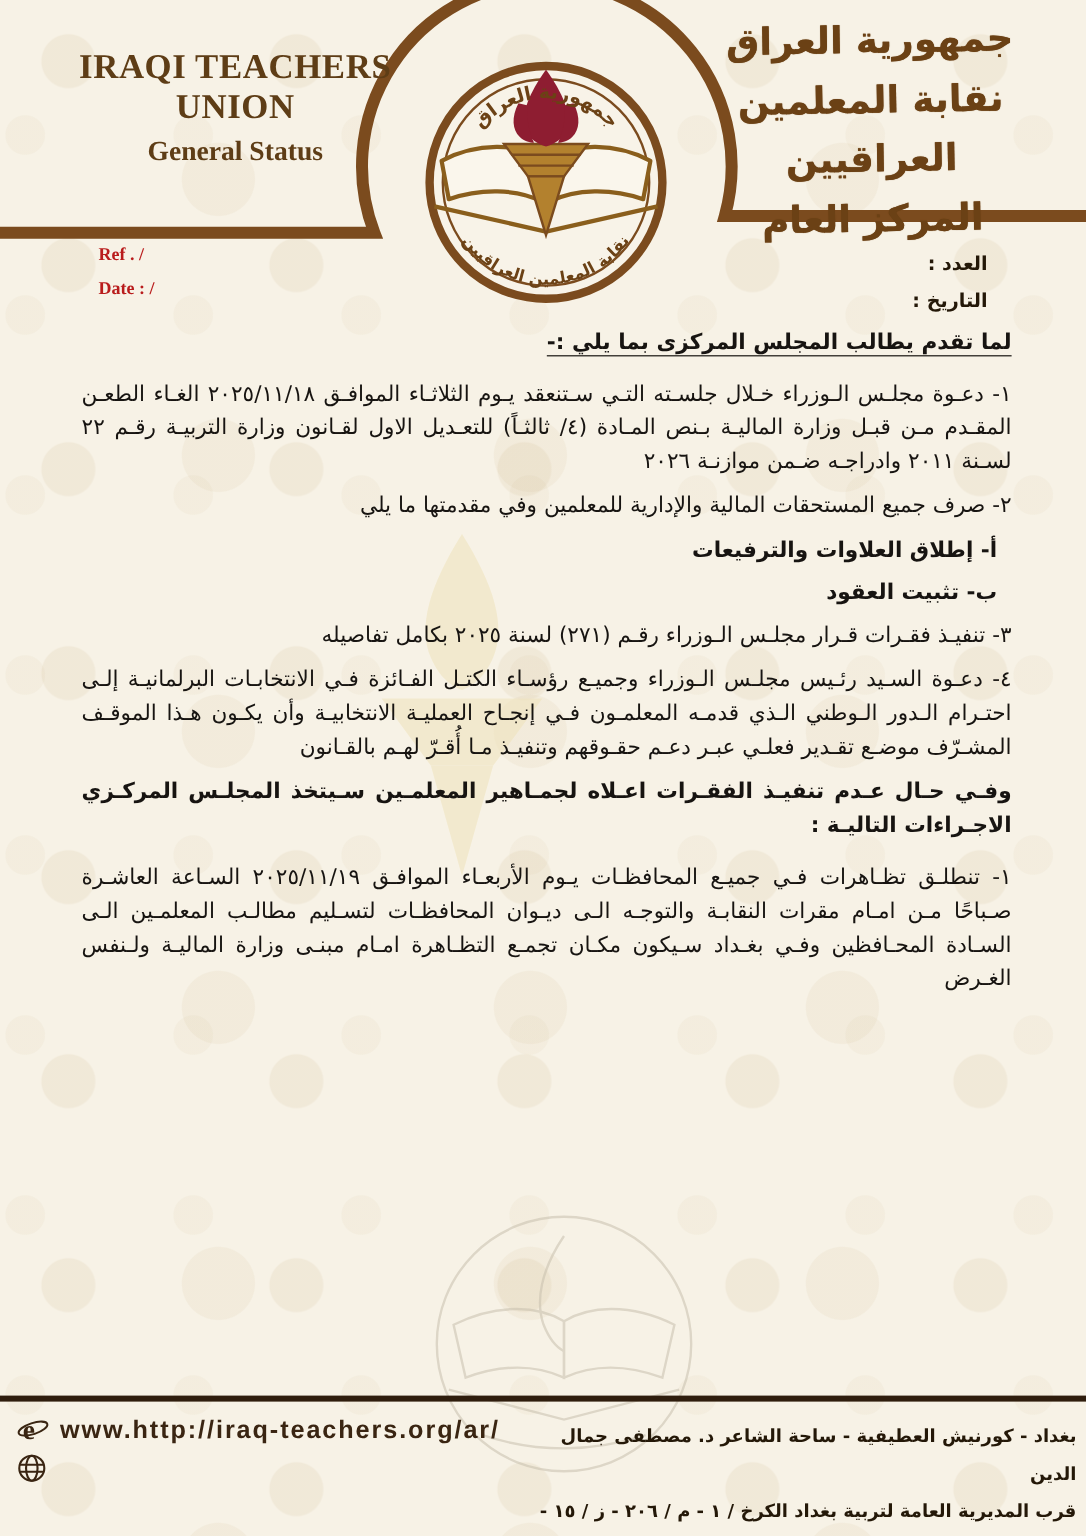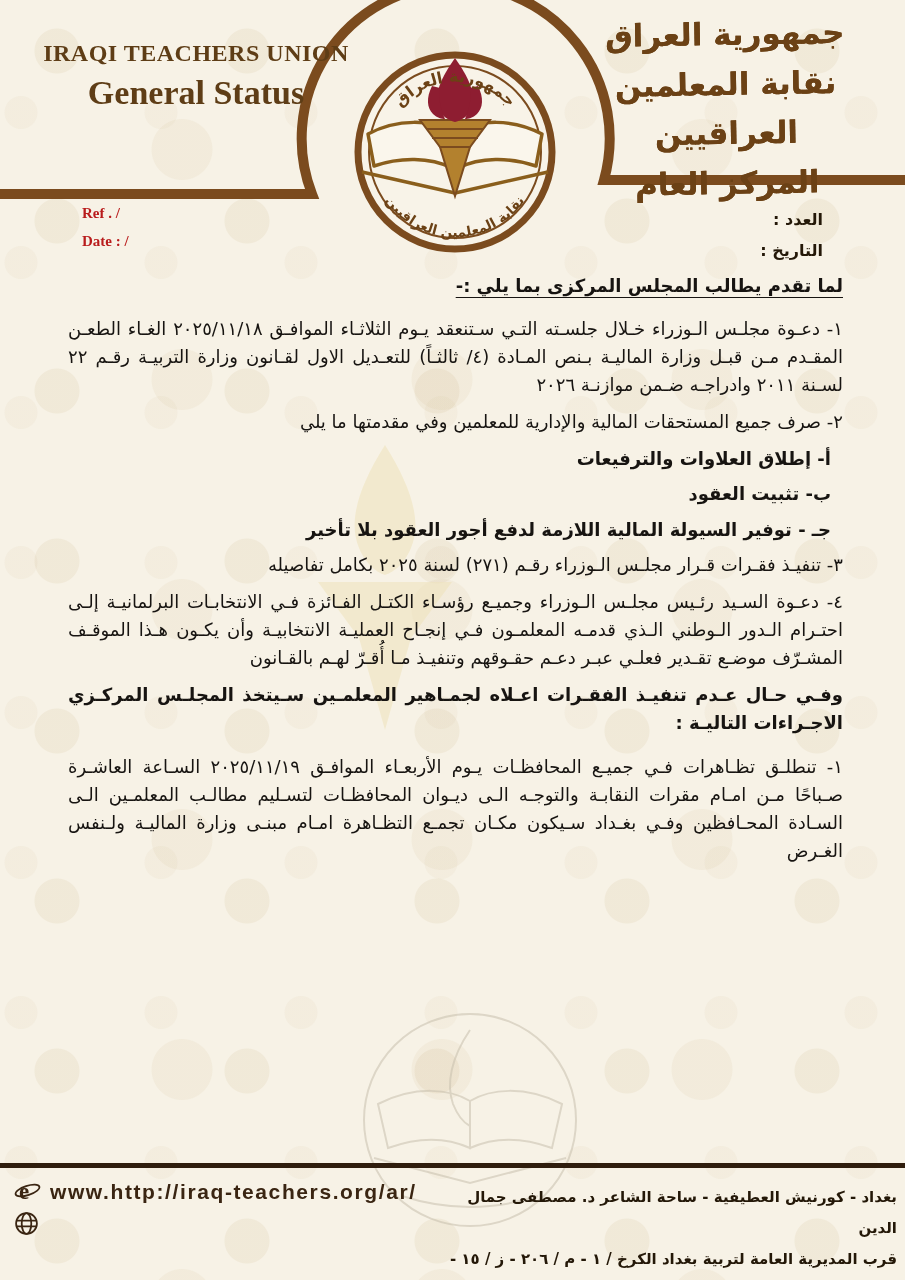--- a/index.html
+++ b/index.html
@@ -16,22 +16,22 @@
       radial-gradient(circle at 15% 75%, rgba(193,167,116,.07) 0 16px, rgba(193,167,116,0) 17px);
     background-size:190px 170px,260px 230px,140px 150px;
   }
   
   .hdr-svg{position:absolute;left:0;top:0;z-index:4;}
   .eng-head{
     position:absolute;left:26px;top:40px;width:340px;z-index:5;
     text-align:center;color:#5e3d16;font-family:"Liberation Serif",serif;font-weight:bold;
   }
   .eng-head .l1{font-size:27px;margin:0 0 7px;}
-  .eng-head .l2{font-size:24px;margin:0 0 7px;letter-spacing:.5px;}
-  .eng-head .l3{font-size:34px;margin:0;}
+  .eng-head .l2{font-size:29px;margin:0 0 7px;letter-spacing:.5px;}
+  .eng-head .l3{font-size:23px;margin:0;}
   .ar-head{
     position:absolute;right:14px;top:10px;width:330px;z-index:5;direction:rtl;
     text-align:center;color:#6b4115;font-weight:bold;font-size:31px;line-height:1.6;
     text-shadow:0 0 .6px #6b4115;transform:rotate(-1deg);
   }
   .ref-block{
     position:absolute;left:82px;top:200px;z-index:5;color:#b91c1c;
     font-family:"Liberation Serif",serif;font-weight:bold;font-size:15px;line-height:1.85;
   }
   .num-block{
@@ -144,21 +144,20 @@
       <path d="M72 188 Q140 210 208 188"></path>
     </g>
   </svg>
 
   <div class="doc-body">
     <p class="p-title">لما تقدم يطالب المجلس المركزى بما يلي :-</p>
     <p>١- دعـوة مجلـس الـوزراء خـلال جلسـته التـي سـتنعقد يـوم الثلاثـاء الموافـق ٢٠٢٥/١١/١٨ الغـاء الطعـن المقـدم مـن قبـل وزارة الماليـة بـنص المـادة (٤/ ثالثـاً) للتعـديل الاول لقـانون وزارة التربيـة رقـم ٢٢ لسـنة ٢٠١١ وادراجـه ضـمن موازنـة ٢٠٢٦</p>
     <p>٢- صرف جميع المستحقات المالية والإدارية للمعلمين وفي مقدمتها ما يلي</p>
     <p class="p-sub">أ- إطلاق العلاوات والترفيعات</p>
     <p class="p-sub">ب- تثبيت العقود</p>
-    <p class="p-sub">جـ - توفير السيولة المالية اللازمة لدفع أجور العقود بلا تأخير</p>
     <p>٣- تنفيـذ فقـرات قـرار مجلـس الـوزراء رقـم (٢٧١) لسنة ٢٠٢٥ بكامل تفاصيله</p>
     <p>٤- دعـوة السـيد رئـيس مجلـس الـوزراء وجميـع رؤسـاء الكتـل الفـائزة فـي الانتخابـات البرلمانيـة إلـى احتـرام الـدور الـوطني الـذي قدمـه المعلمـون فـي إنجـاح العمليـة الانتخابيـة وأن يكـون هـذا الموقـف المشـرّف موضـع تقـدير فعلـي عبـر دعـم حقـوقهم وتنفيـذ مـا أُقـرّ لهـم بالقـانون</p>
     <p class="p-bold">وفـي حـال عـدم تنفيـذ الفقـرات اعـلاه لجمـاهير المعلمـين سـيتخذ المجلـس المركـزي الاجـراءات التاليـة :</p>
     <p class="p-gap">١- تنطلـق تظـاهرات فـي جميـع المحافظـات يـوم الأربعـاء الموافـق ٢٠٢٥/١١/١٩ السـاعة العاشـرة صـباحًا مـن امـام مقرات النقابـة والتوجـه الـى ديـوان المحافظـات لتسـليم مطالـب المعلمـين الـى السـادة المحـافظين وفـي بغـداد سـيكون مكـان تجمـع التظـاهرة امـام مبنـى وزارة الماليـة ولـنفس الغـرض</p>
   </div>
 
   <div class="footer-rule"></div>
 
   <div class="footer-left">
     <div class="row">

